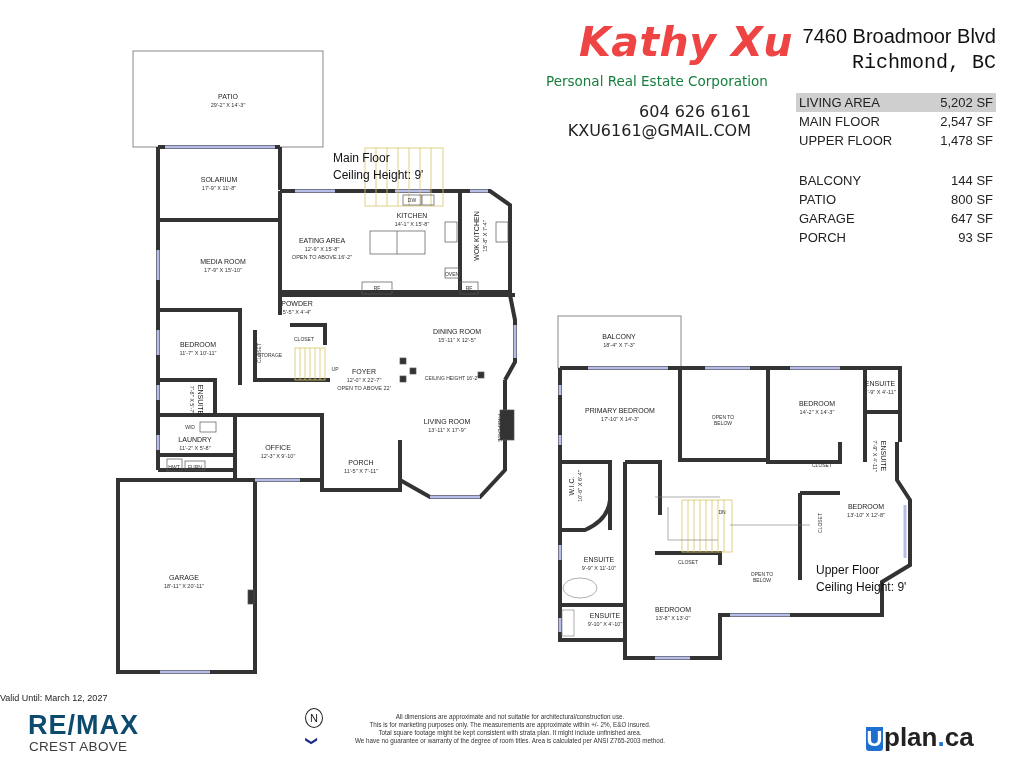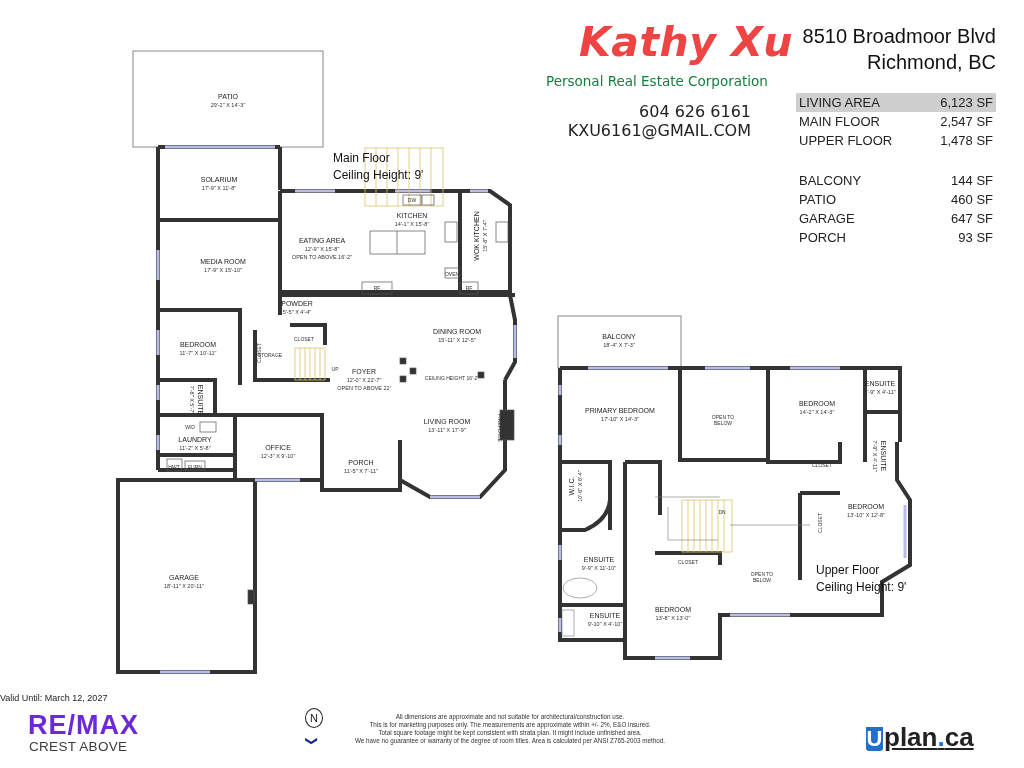--- a/index.html
+++ b/index.html
@@ -4,34 +4,34 @@
 <style>
   html,body{margin:0;padding:0;background:#fff;}
   body{width:1024px;height:768px;position:relative;overflow:hidden;font-family:"Liberation Sans",sans-serif;color:#222;}
   .abs{position:absolute;}
   svg.plan{position:absolute;left:0;top:0;}
   .agent-name{left:579px;top:18px;font-size:41px;font-weight:bold;font-style:italic;color:#ef4444;letter-spacing:0.5px;font-family:"DejaVu Sans",sans-serif;}
   .corp{left:546px;top:73px;font-size:13.5px;color:#15803d;font-family:"DejaVu Sans",sans-serif;}
   .phone{right:273px;top:102px;font-size:16px;color:#222;text-align:right;font-family:"DejaVu Sans",sans-serif;}
   .email{right:273px;top:121px;font-size:16px;color:#222;text-align:center;font-family:"DejaVu Sans",sans-serif;}
   .addr1{right:28px;top:25px;font-size:20px;color:#111;text-align:right;}
-  .addr2{right:28px;top:51px;font-size:20px;color:#111;text-align:right;}
+  .addr2{right:28px;top:51px;font-size:20px;color:#111;text-align:right;font-family:Liberation Mono, monospace;}
   .area-table{left:796px;width:200px;font-size:13px;}
   .area-row{display:flex;justify-content:space-between;height:19px;line-height:19px;padding:0 3px;}
   .area-row.head{background:#cfcfcf;gap:40px;}
   .floor-label{font-size:12px;color:#111;line-height:17px;}
   .room{position:absolute;text-align:center;font-size:6.5px;color:#333;line-height:8px;white-space:nowrap;transform:translateX(-50%);}
   .room .nm{font-size:7px;color:#222;}
   .room .dm{font-size:5.5px;}
   .small{font-size:5px;color:#333;position:absolute;white-space:nowrap;transform:translateX(-50%);}
   .valid{left:0;width:844px;top:693px;text-align:left;font-size:9px;color:#222;}
   .disclaimer{left:300px;width:420px;top:713px;text-align:center;font-size:6.3px;line-height:8px;color:#333;}
-  .remax{left:28px;top:712px;font-size:27px;font-weight:bold;color:#6d28d9;letter-spacing:1px;line-height:26px;}
+  .remax{left:28px;top:712px;font-size:27px;font-weight:bold;color:#0c4a6e;letter-spacing:1px;line-height:26px;}
   .crest{left:29px;top:739px;font-size:13.5px;color:#3d3d3d;letter-spacing:0.3px;}
-  .uplan{left:866px;top:722px;font-size:26px;font-weight:bold;color:#222;line-height:30px;text-decoration:underline;}
+  .uplan{left:866px;top:722px;font-size:26px;font-weight:bold;color:#222;line-height:30px;}
   .uplan .u{display:inline-block;width:17px;height:24px;background:#1f6fd1;color:#fff;text-align:center;font-size:22px;line-height:24px;margin-right:1px;border-radius:0 0 3px 3px;}
   .uplan .dot{color:#1f6fd1;}
   .compass{left:305px;top:708px;width:16px;height:18px;border:1px solid #222;border-radius:50%;text-align:center;font-size:11px;line-height:18px;}
   .compass-arrow{left:307px;top:734px;font-size:12px;color:#1a2a8a;}
 </style>
 </head>
 <body>
 
 <svg class="plan" width="1024" height="768">
 
@@ -174,45 +174,45 @@
     <ellipse cx="580" cy="588" rx="17" ry="10"></ellipse>
     <rect x="562" y="610" width="12" height="26"></rect>
   </g>
 </svg>
 
 <div class="abs agent-name">Kathy Xu</div>
 <div class="abs corp">Personal Real Estate Corporation</div>
 <div class="abs phone">604 626 6161</div>
 <div class="abs email">KXU6161@GMAIL.COM</div>
 
-<div class="abs addr1">8510 Broadmoor Blvd</div>
+<div class="abs addr1">7460 Broadmoor Blvd</div>
 <div class="abs addr2">Richmond, BC</div>
 
 <div class="abs area-table" style="top:93px;">
   <div class="area-row head">
     <span>LIVING AREA</span>
-      <span>6,123 SF</span>
+      <span>5,202 SF</span>
   </div>
   <div class="area-row">
     <span>MAIN FLOOR</span>
       <span>2,547 SF</span>
   </div>
   <div class="area-row">
     <span>UPPER FLOOR</span>
       <span>1,478 SF</span>
   </div>
 </div>
 <div class="abs area-table" style="top:171px;">
   <div class="area-row">
     <span>BALCONY</span>
       <span>144 SF</span>
   </div>
   <div class="area-row">
     <span>PATIO</span>
-      <span>460 SF</span>
+      <span>800 SF</span>
   </div>
   <div class="area-row">
     <span>GARAGE</span>
       <span>647 SF</span>
   </div>
   <div class="area-row">
     <span>PORCH</span>
       <span>93 SF</span>
   </div>
 </div>

